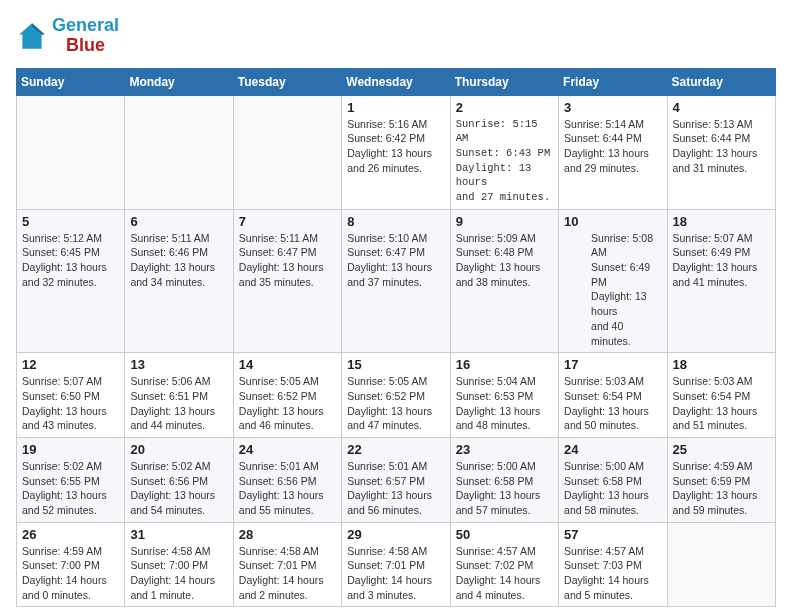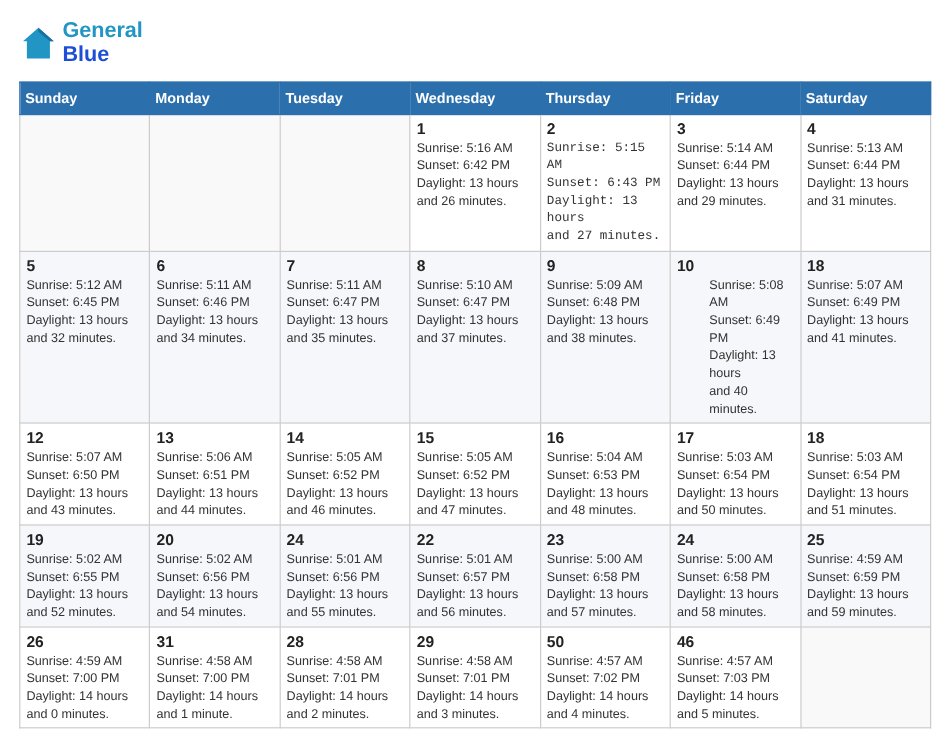--- a/index.html
+++ b/index.html
@@ -8,20 +8,21 @@
       background: #fff;
       width: 792px;
       min-height: 612px;
       padding: 16px;
     }
     .header {
       display: flex;
       justify-content: space-between;
       align-items: flex-start;
       margin-bottom: 12px;
+      text-align: center;
     }
     .logo {
       display: flex;
       align-items: center;
       gap: 4px;
     }
     .logo-text {
       font-size: 18px;
       font-weight: bold;
       color: #1a3a5c;
@@ -94,21 +95,21 @@
 <body>
 
 <div class="header">
   <div class="logo">
     <svg class="logo-icon" viewBox="0 0 40 40">
       <polygon points="20,4 36,18 32,18 32,36 8,36 8,18 4,18" fill="#2196c4"></polygon>
       <polygon points="20,4 36,18 32,18 20,8" fill="#1a6fa0"></polygon>
     </svg>
     <div>
       <div class="logo-text">
-        <span>General</span><br><span style="color:#1d4ed8">Blue</span>
+        <span>General</span><br><span style="color:#b91c1c">Blue</span>
       </div>
     </div>
   </div>
   <div class="title-block">
     <h1></h1>
     <h2></h2>
   </div>
 </div>
 
 <table>
@@ -340,21 +341,21 @@
 and 3 minutes.</div>
         </td>
         <td>
           <span class="day-num">50</span>
           <div class="day-info" style="white-space: pre-line;">Sunrise: 4:57 AM
 Sunset: 7:02 PM
 Daylight: 14 hours
 and 4 minutes.</div>
         </td>
         <td>
-          <span class="day-num">46</span>
+          <span class="day-num">57</span>
           <div class="day-info" style="white-space: pre-line;">Sunrise: 4:57 AM
 Sunset: 7:03 PM
 Daylight: 14 hours
 and 5 minutes.</div>
         </td>
         <td class="empty"></td>
       </tr>
     </tbody>
 </table>
 

